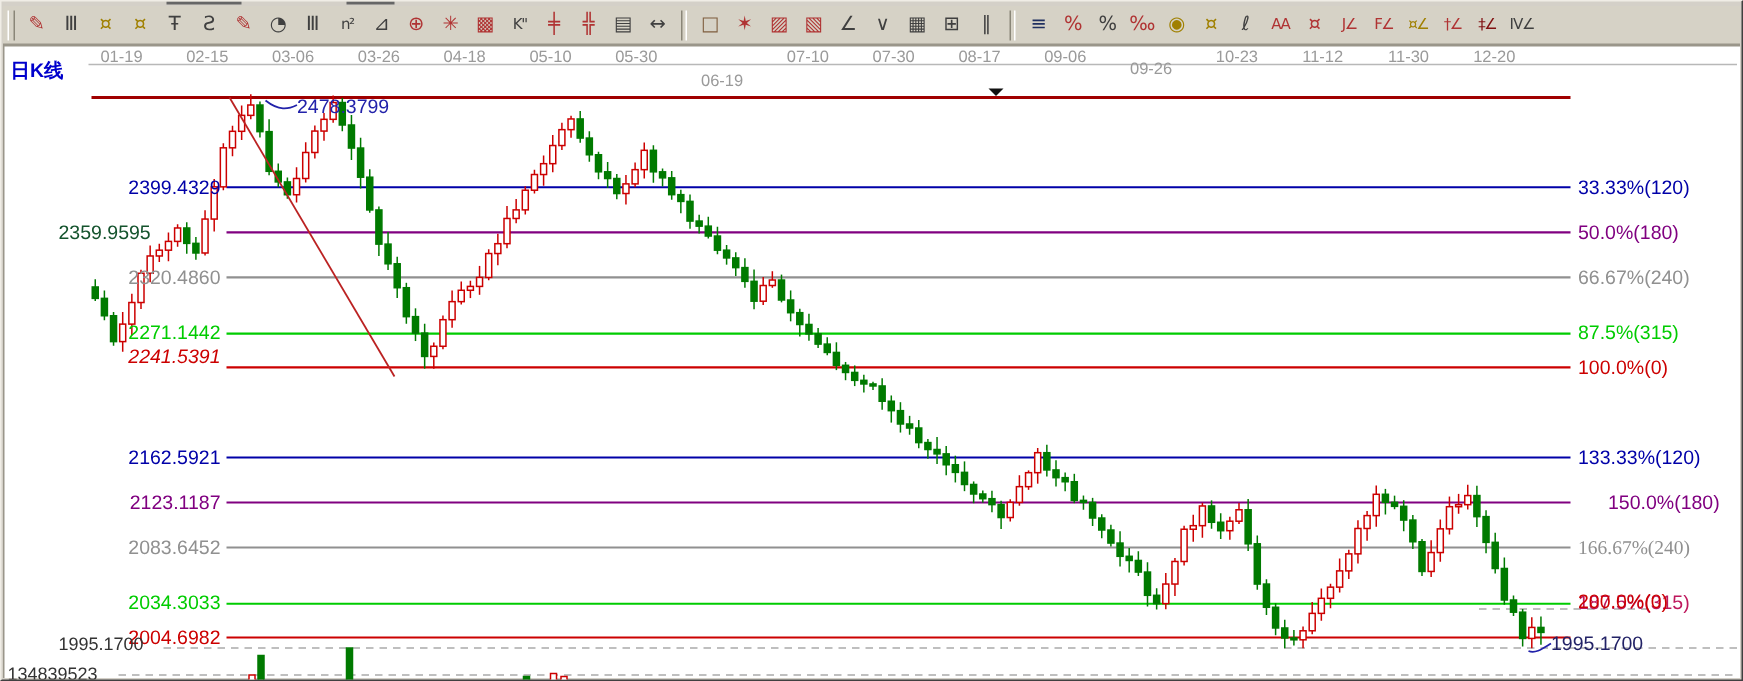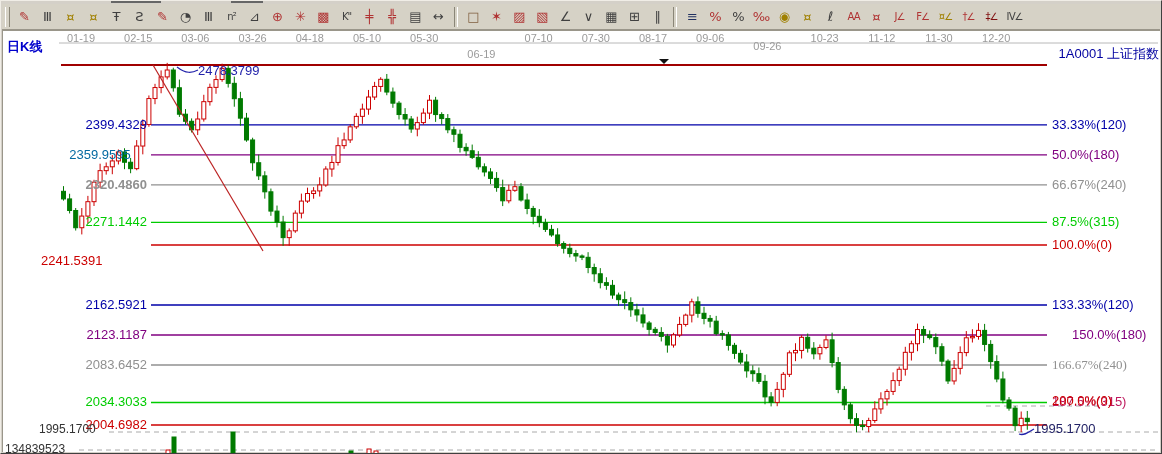--- a/index.html
+++ b/index.html
@@ -747,24 +747,20 @@
         <rect x="1024.3" y="417.2909280179235" width="4" height="3.3147849083020895" fill="#007a00" stroke="#007a00" stroke-width="1"></rect>
       </g>
       <line x1="152" y1="64" x2="262" y2="250" stroke="#bb2222" stroke-width="1.2"></line>
       <polygon points="658,58 668,58 663,63" fill="#111111"></polygon>
       <path d="M 176 66 C 185 73 191 72 197 69" stroke="#2222aa" fill="none" stroke-width="1.2"></path>
       <path d="M 1018 433 C 1023 435 1028 431 1033 428" stroke="#2222aa" fill="none" stroke-width="1.2"></path>
     </svg>
 
   <div class="lbl" id="period-label">日K线</div>
 
-  <div class="lbl" id="symbol-title">
-    <span>1A0001</span>
-    <span>上证指数</span>
-  </div>
 
   <div id="labels-layer">
       <div class="date-lbl" style="left: 80px;">01-19</div>
       <div class="date-lbl" style="left: 137.2px;">02-15</div>
       <div class="date-lbl" style="left: 194.4px;">03-06</div>
       <div class="date-lbl" style="left: 251.6px;">03-26</div>
       <div class="date-lbl" style="left: 308.8px;">04-18</div>
       <div class="date-lbl" style="left: 366px;">05-10</div>
       <div class="date-lbl" style="left: 423.2px;">05-30</div>
       <div class="date-lbl" style="left: 480.4px; margin-top: 16px;">06-19</div>
@@ -772,27 +768,27 @@
       <div class="date-lbl" style="left: 594.8px;">07-30</div>
       <div class="date-lbl" style="left: 652px;">08-17</div>
       <div class="date-lbl" style="left: 709.2px;">09-06</div>
       <div class="date-lbl" style="left: 766.4px; margin-top: 8px;">09-26</div>
       <div class="date-lbl" style="left: 823.6px;">10-23</div>
       <div class="date-lbl" style="left: 880.8px;">11-12</div>
       <div class="date-lbl" style="left: 938px;">11-30</div>
       <div class="date-lbl" style="left: 995.2px;">12-20</div>
       <div class="lbl price-lbl" style="left: 40px; top: 115.883px; color: rgb(0, 0, 168); width: 106px; text-align: right;">2399.4329</div>
       <div class="lbl price-lbl" style="left: 1051px; top: 115.883px; color: rgb(0, 0, 168);">33.33%(120)</div>
-      <div class="lbl price-lbl" style="left: 46px; top: 145.895px; color: #0369a1; width: 106px; text-align: center;">2359.9595</div>
+      <div class="lbl price-lbl" style="left: 38px; top: 145.895px; color: #14532d; width: 106px; text-align: left;">2359.9595</div>
       <div class="lbl price-lbl" style="left: 1051px; top: 145.895px; color: rgb(128, 0, 128);">50.0%(180)</div>
-      <div class="lbl price-lbl" style="left: 40px; top: 175.907px; color: rgb(144, 144, 144); width: 106px; text-align: right; font-weight: bold;">2320.4860</div>
+      <div class="lbl price-lbl" style="left: 40px; top: 175.907px; color: rgb(144, 144, 144); width: 106px; text-align: right;">2320.4860</div>
       <div class="lbl price-lbl" style="left: 1051px; top: 175.907px; color: rgb(144, 144, 144);">66.67%(240)</div>
       <div class="lbl price-lbl" style="left: 40px; top: 213.421px; color: rgb(0, 204, 0); width: 106px; text-align: right;">2271.1442</div>
       <div class="lbl price-lbl" style="left: 1051px; top: 213.421px; color: rgb(0, 204, 0);">87.5%(315)</div>
-      <div class="lbl price-lbl" style="left: 40px; top: 252px; color: rgb(204, 0, 0); width: 106px; ">2241.5391</div>
+      <div class="lbl price-lbl" style="left: 40px; top: 229px; color: rgb(204, 0, 0); width: 106px; text-align: right; font-style: italic;">2241.5391</div>
       <div class="lbl price-lbl" style="left: 1051px; top: 235.93px; color: rgb(204, 0, 0); text-align: right;">100.0%(0)</div>
       <div class="lbl price-lbl" style="left: 40px; top: 295.953px; color: rgb(0, 0, 168); width: 106px; text-align: right;">2162.5921</div>
       <div class="lbl price-lbl" style="left: 1051px; top: 295.953px; color: rgb(0, 0, 168);">133.33%(120)</div>
       <div class="lbl price-lbl" style="left: 40px; top: 325.965px; color: rgb(128, 0, 128); width: 106px; text-align: right;">2123.1187</div>
       <div class="lbl price-lbl" style="left: 1051px; top: 325.965px; color: rgb(128, 0, 128); margin-left: 20px;">150.0%(180)</div>
       <div class="lbl price-lbl" style="left: 40px; top: 355.977px; color: rgb(144, 144, 144); width: 106px; text-align: right;">2083.6452</div>
       <div class="lbl price-lbl" style="left: 1051px; top: 355.977px; color: rgb(144, 144, 144); font-family: Liberation Serif, serif;">166.67%(240)</div>
       <div class="lbl price-lbl" style="left: 40px; top: 393.491px; color: rgb(0, 204, 0); width: 106px; text-align: right;">2034.3033</div>
       <div class="lbl price-lbl" style="left: 1051px; top: 393.491px; color: #be185d;">187.5%(315)</div>
       <div class="lbl price-lbl" style="left: 40px; top: 416px; color: rgb(204, 0, 0); width: 106px; text-align: right;">2004.6982</div>

